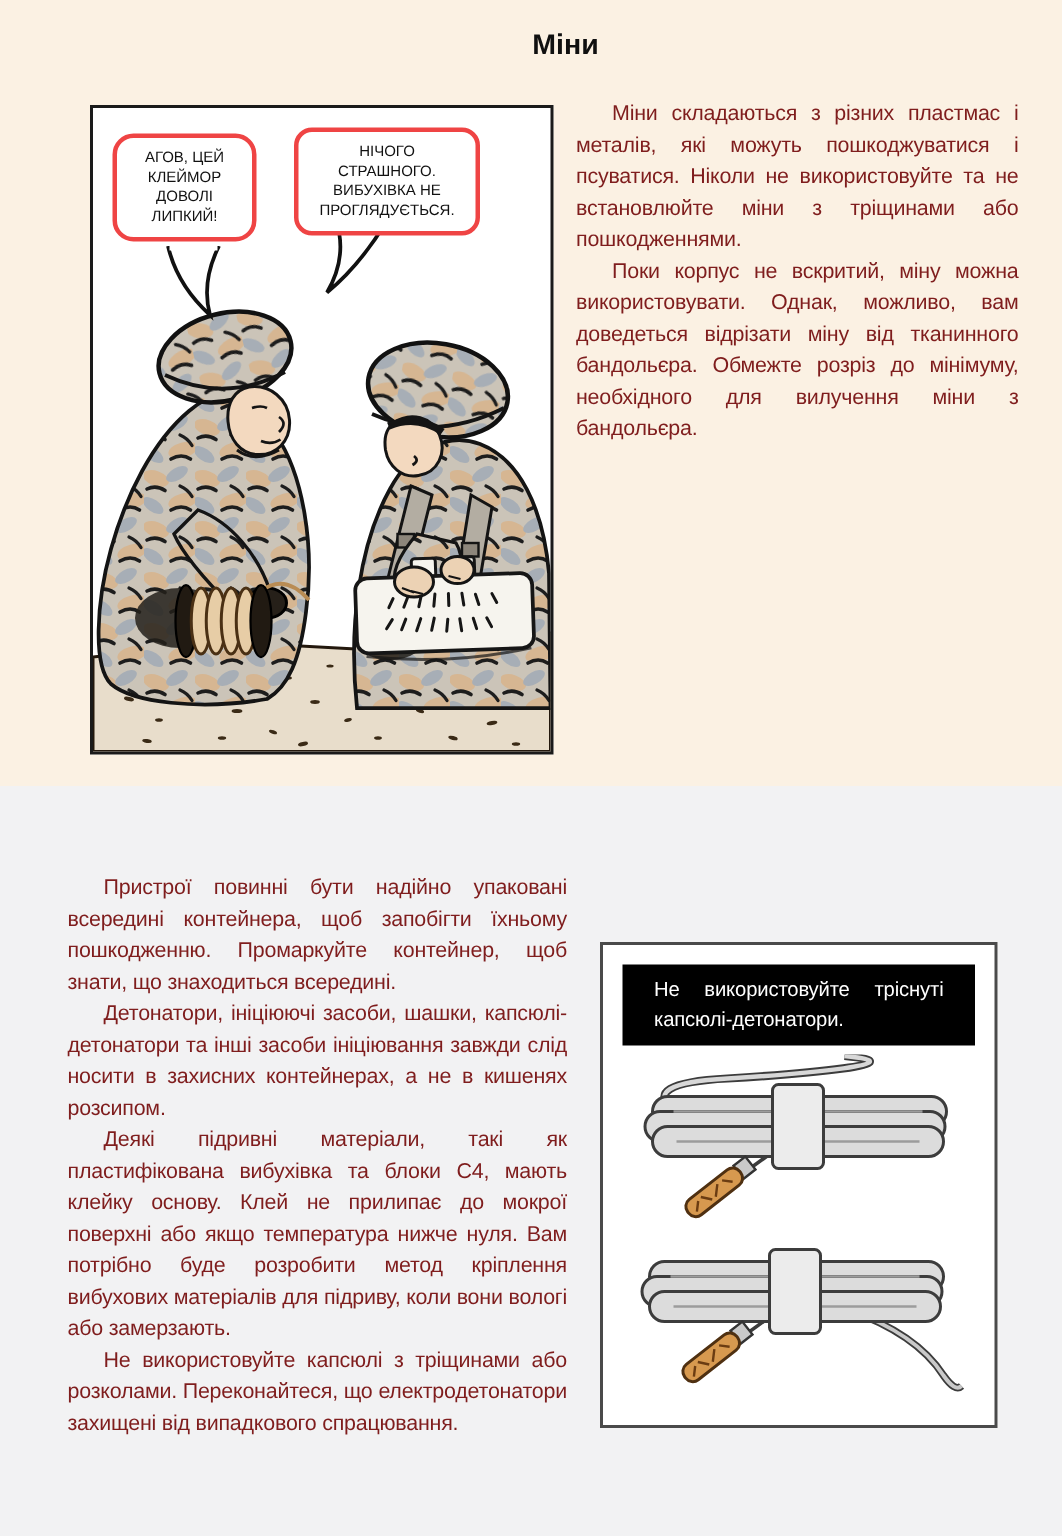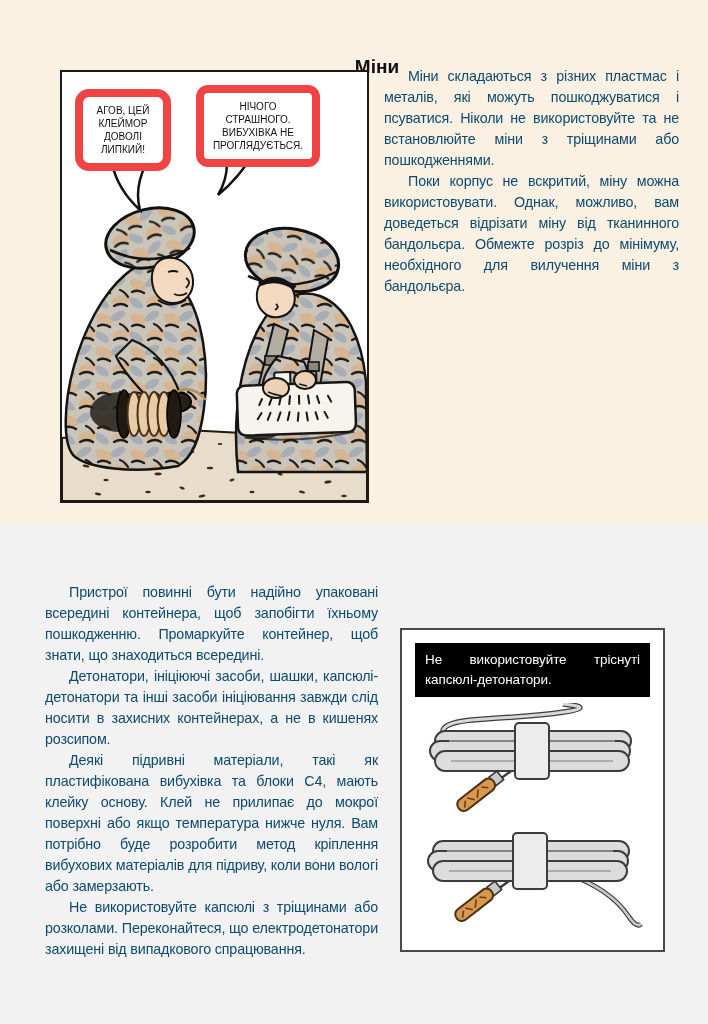--- a/index.html
+++ b/index.html
@@ -6,56 +6,56 @@
   .page {
     position:relative; width:708px; height:1024px; overflow:hidden;
     font-family:"Liberation Sans", sans-serif; color:#1a1a1a;
     background:#f2f2f3;
   }
   .section-top { position:absolute; left:0; top:0; width:708px; height:524px; background:#fbf1e3; }
   .section-bottom { position:absolute; left:0; top:524px; width:708px; height:500px; background:#f2f2f3; }
 
   .doc-title {
     position:absolute; transform:translateX(-50%);
-    font-size:19px; font-weight:700; color:#101010; white-space:nowrap;margin-top:36px;
+    font-size:19px; font-weight:700; color:#101010; white-space:nowrap;
   }
   #mines-title { left:377px; top:20px; }
   #demo-title  { left:253px; top:544px; }
 
   .text-col p {
     margin:0; text-align:justify; text-indent:24px;
-    font-size:14.3px; line-height:21px; color:#0c4a6e; letter-spacing:-0.15px;
+    font-size:14.3px; line-height:21px; color:#7f1d1d; letter-spacing:-0.15px;
   }
   #mines-text { position:absolute; left:384px; top:66px; width:295px; }
   #demo-text  { position:absolute; left:45px;  top:582px; width:333px; }
 
   
   .comic-panel {
     position:absolute; left:60px; top:70px; width:309px; height:433px;
     background:#ffffff; border:2px solid #1a1a1a; box-sizing:border-box;
   }
   .comic-art { position:absolute; left:0; top:0; width:100%; height:100%; }
   .bubble {
-    position:absolute; background:#fff; border:8px solid #ef4444;
+    position:absolute; background:#fff; border:3px solid #ef4444;
     border-radius:14px; padding:7px 8px; box-sizing:border-box;
     font-size:10px; line-height:13px; text-align:center; color:#111;
     text-transform:uppercase; font-weight:400; z-index:3;
   }
   #bubble-left  { left:13px;  top:17px; width:96px;  }
   #bubble-right { left:134px; top:13px; width:124px;border-radius:12px; }
   .tail { position:absolute; z-index:2; }
 
   
   .figure-panel {
     position:absolute; left:400px; top:628px; width:265px; height:324px;
     background:#ffffff; border:2px solid #4a4a4a; box-sizing:border-box;
     padding:13px; 
   }
   .warning-box {
-    background:#000; color:#fff; padding:7px 10px; box-sizing:border-box;
+    background:#000; color:#fff; padding:7px 21px; box-sizing:border-box;
     font-size:13.5px; line-height:20px; text-align:justify; letter-spacing:-0.1px;
   }
   .coils { display:block; margin-top:6px; }
 </style>
 </head>
 <body>
 
 <div class="page">
 
   <div class="section-top">

